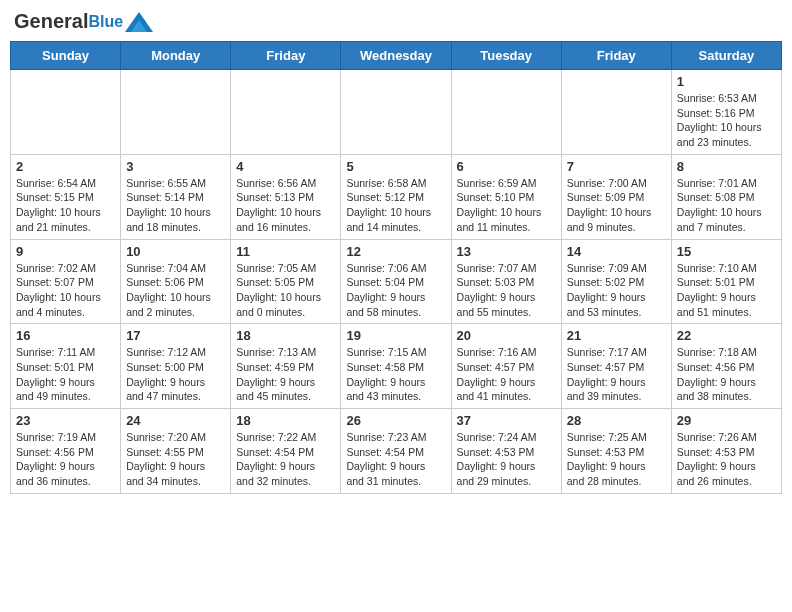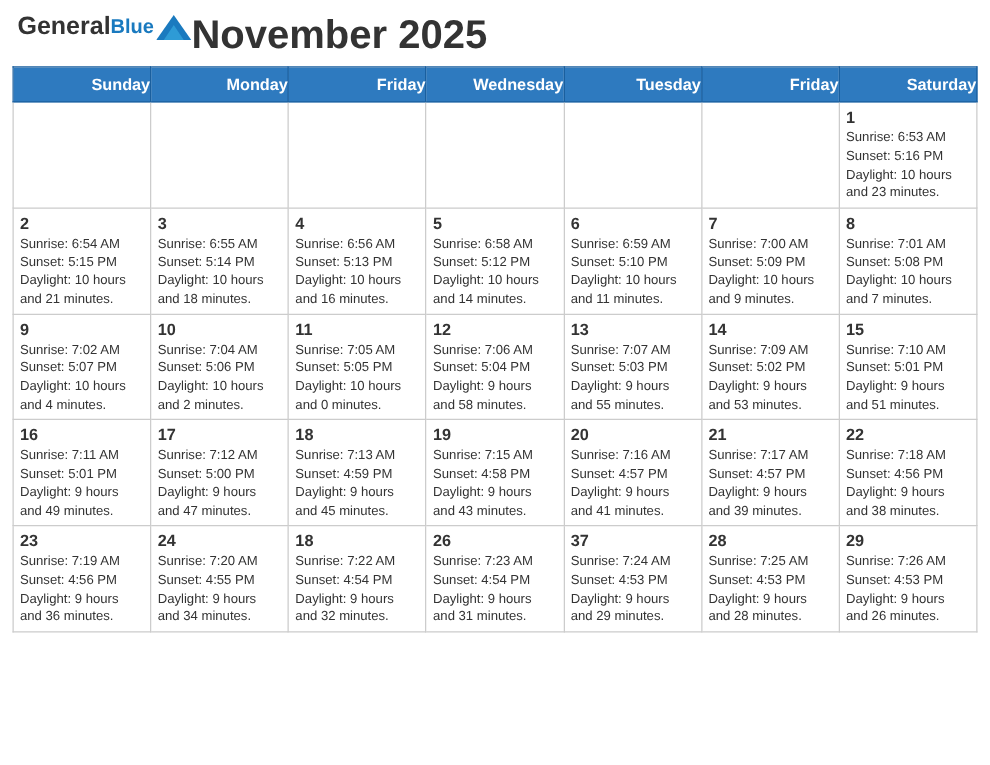--- a/index.html
+++ b/index.html
@@ -59,21 +59,21 @@
       width: 100%;
       border-collapse: collapse;
       border: 1px solid #ccc;
     }
     .calendar th {
       background-color: #2e7abf;
       color: #fff;
       font-size: 13px;
       font-weight: bold;
       padding: 6px 0;
-      text-align: right;
+      text-align: center;
       border: 1px solid #1a5f9e;
     }
     .calendar td {
       vertical-align: top;
       border: 1px solid #ccc;
       padding: 4px 5px;
       background: #fff;
       width: calc(100% / 7);
       min-height: 70px;
     }
@@ -100,21 +100,20 @@
     <div class="logo-text">
       <span class="logo-general">General</span>
       <span class="logo-blue">Blue</span>
       <svg class="logo-icon" viewBox="0 0 28 20">
         <polygon points="0,20 14,0 28,20" fill="#1a7abf"></polygon>
         <polygon points="6,20 14,8 22,20" fill="#2e9bd6"></polygon>
       </svg>
     </div>
   </div>
   <div class="title-section">
-    <div class="month-title">November 2025</div>
   </div>
 </div>
 
 <table class="calendar">
   <thead>
     <tr>
     <th>Sunday</th>
         <th>Monday</th>
         <th>Friday</th>
         <th>Wednesday</th>

